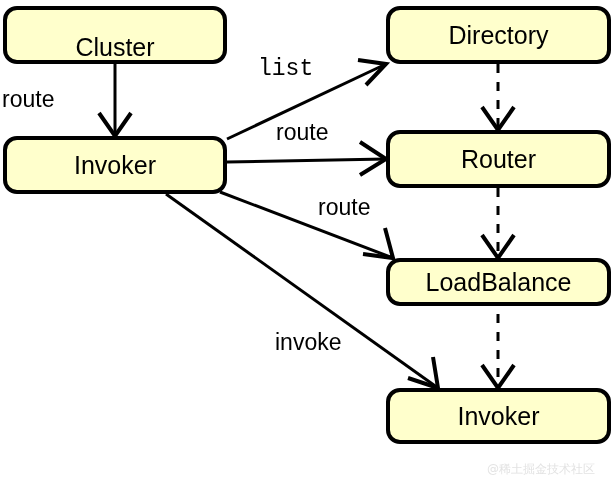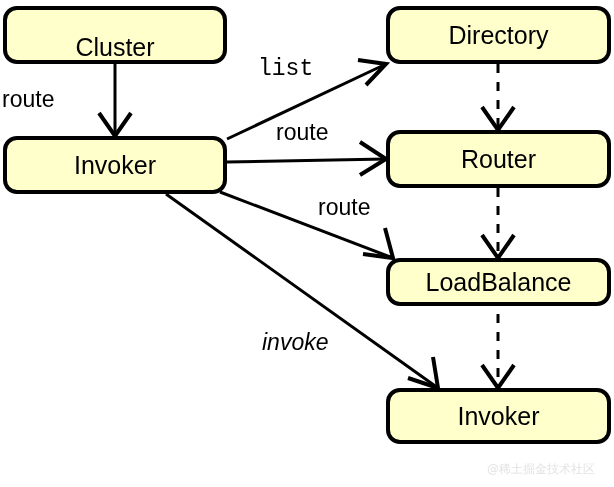--- a/index.html
+++ b/index.html
@@ -132,17 +132,17 @@
   </div>
 
   <div class="edge-label" style="left:2px; top:88px;">route</div>
 
   <div class="edge-label" style="left:258px; top:58px;font-family:Liberation Mono, monospace;">list</div>
 
   <div class="edge-label" style="left:276px; top:121px;">route</div>
 
   <div class="edge-label" style="left:318px; top:196px;">route</div>
 
-  <div class="edge-label" style="left:262px; top:331px;font-style:italic;">invoke</div>
+  <div class="edge-label" style="left:275px; top:331px;">invoke</div>
 
   <div class="watermark" style="left:487px; top:461px;">@稀土掘金技术社区</div>
 
 </div>
 
 </body></html>

